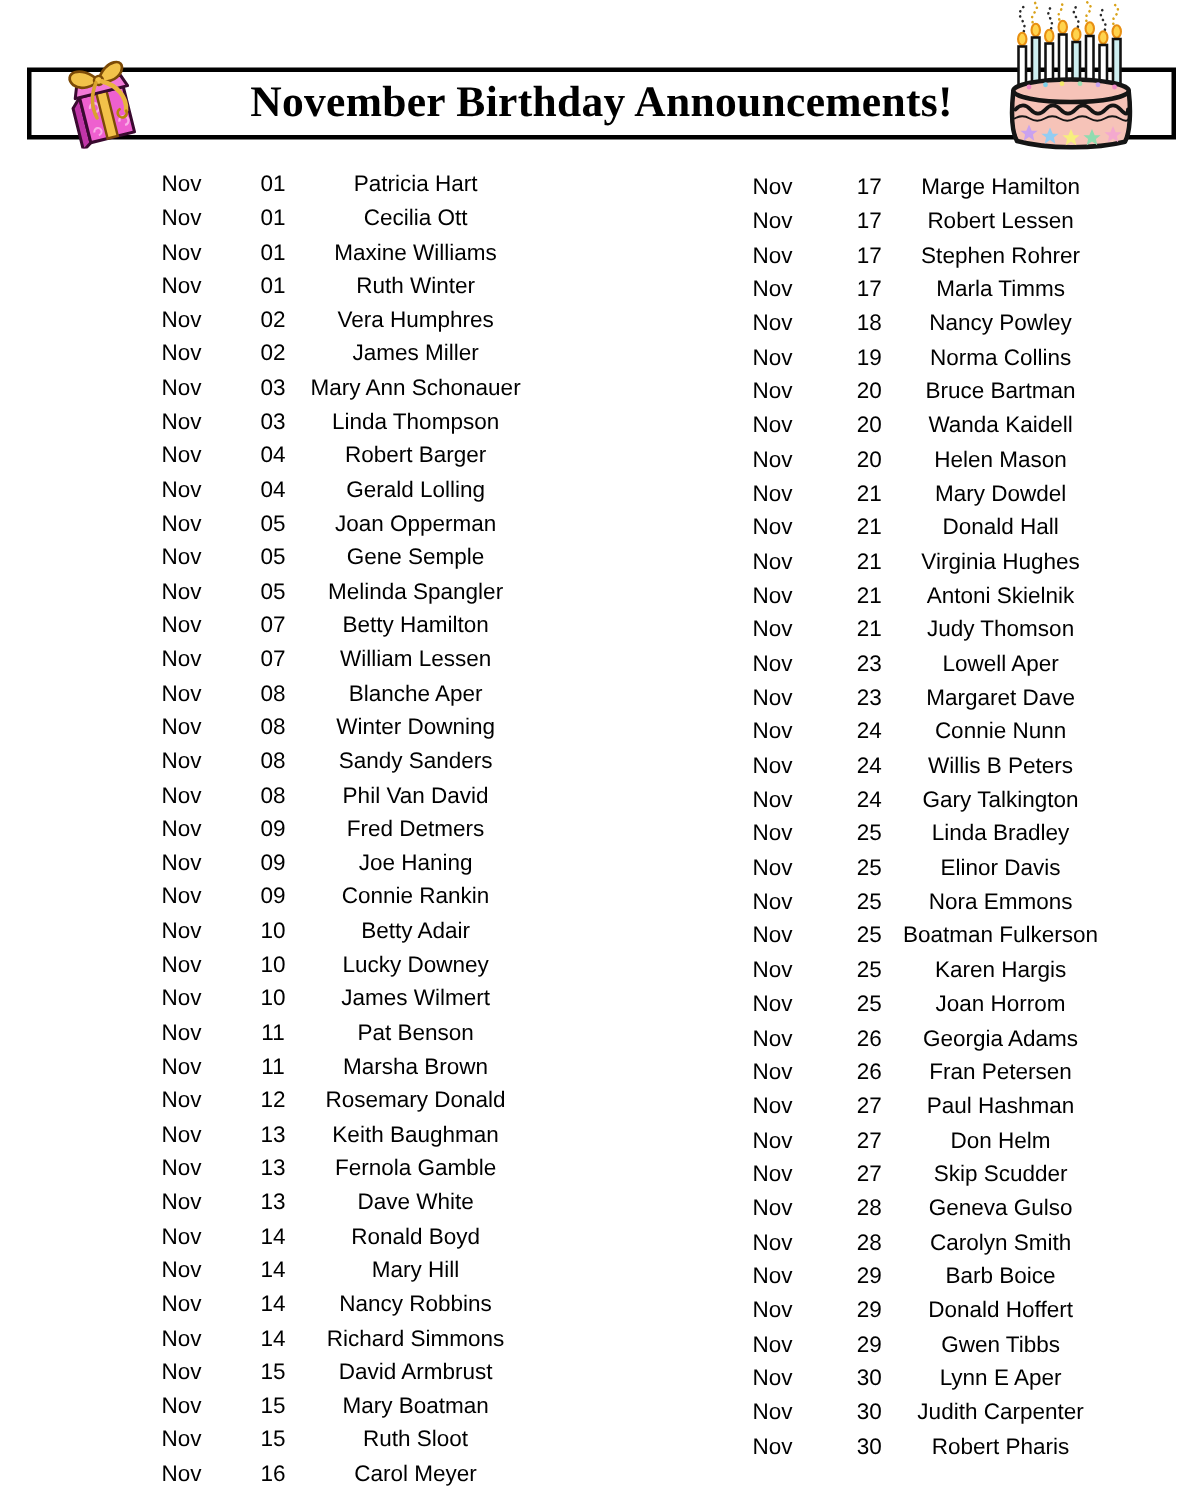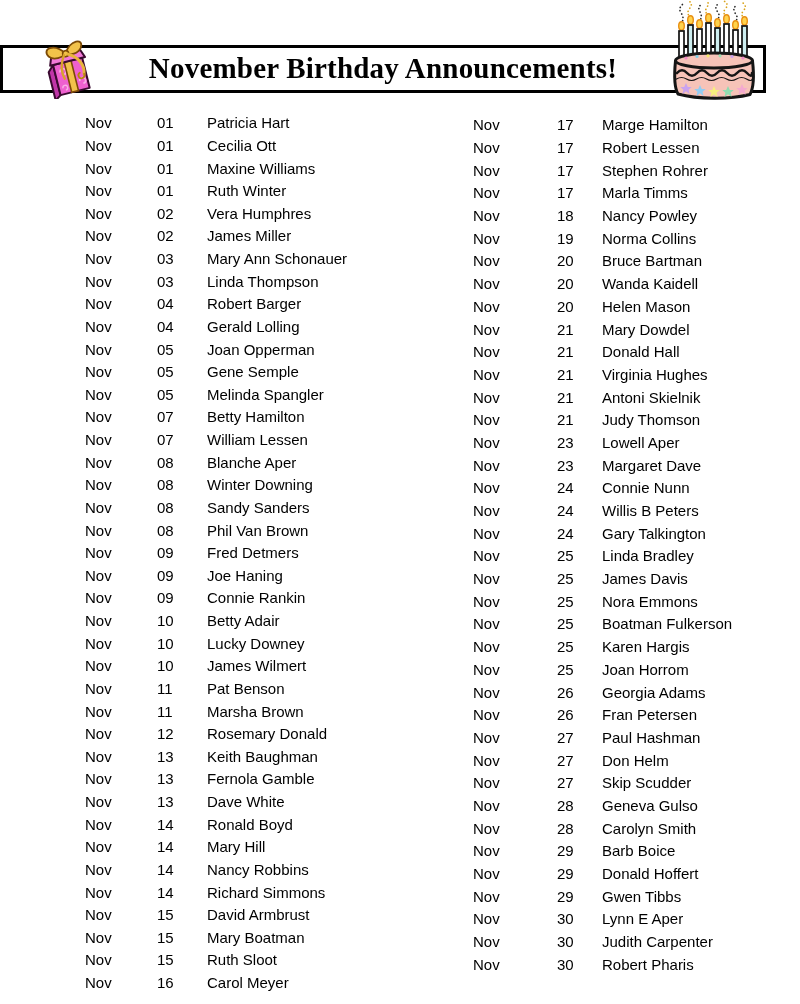--- a/index.html
+++ b/index.html
@@ -8,21 +8,21 @@
     background: #ffffff;
     position: relative;
     font-family: "Liberation Sans", sans-serif;
     color: #000000;
     overflow: hidden;
   }
 
   
   .banner {
     position: absolute;
-    left: 0; top: 45px;
+    left: 18px; top: 45px;
     width: 766px; height: 48px;
     box-sizing: border-box;
     border: 3px solid #000;
     background: #fff;
     display: flex;
     align-items: center;
     justify-content: center;
     z-index: 1;
   }
   .banner-title {
@@ -32,21 +32,21 @@
     letter-spacing: 0.2px;
     white-space: nowrap;
     margin-top: -1px;
   }
 
   
   .icon-gift  { position: absolute; left: 40px;  top: 37px; z-index: 2; }
   .icon-cake  { position: absolute; left: 664px; top: 0px;  z-index: 2; }
 
   
-  .bday-list { position: absolute; z-index: 1; }
+  .bday-list { position: absolute; z-index: 1; text-align: center; }
   .list-left  { left: 85px;  top: 112px; }
   .list-right { left: 473px; top: 114px; }
 
   .row {
     display: grid;
     align-items: center;
     font-size: 15px;
     line-height: 18px;
     white-space: nowrap;
   }
@@ -249,21 +249,21 @@
 
     <div class="row">
       <span>Nov</span>
       <span>08</span>
       <span>Sandy Sanders</span>
     </div>
 
     <div class="row">
       <span>Nov</span>
       <span>08</span>
-      <span>Phil Van Brown</span>
+      <span>Phil Van David</span>
     </div>
 
     <div class="row">
       <span>Nov</span>
       <span>09</span>
       <span>Fred Detmers</span>
     </div>
 
     <div class="row">
       <span>Nov</span>
@@ -498,21 +498,21 @@
 
     <div class="row">
       <span>Nov</span>
       <span>25</span>
       <span>Linda Bradley</span>
     </div>
 
     <div class="row">
       <span>Nov</span>
       <span>25</span>
-      <span>James Davis</span>
+      <span>Elinor Davis</span>
     </div>
 
     <div class="row">
       <span>Nov</span>
       <span>25</span>
       <span>Nora Emmons</span>
     </div>
 
     <div class="row">
       <span>Nov</span>

